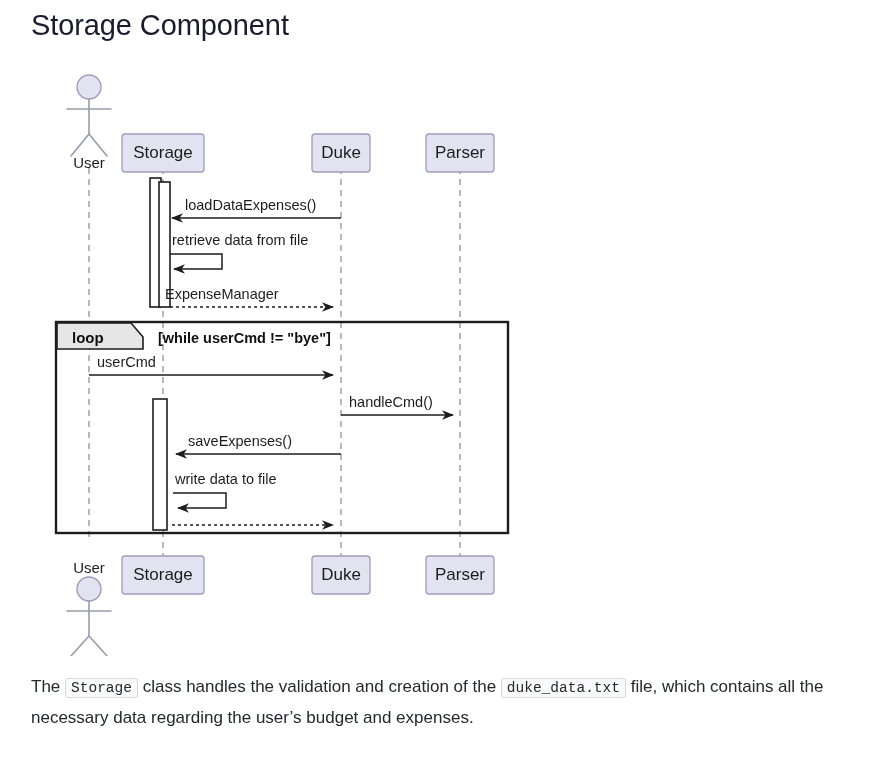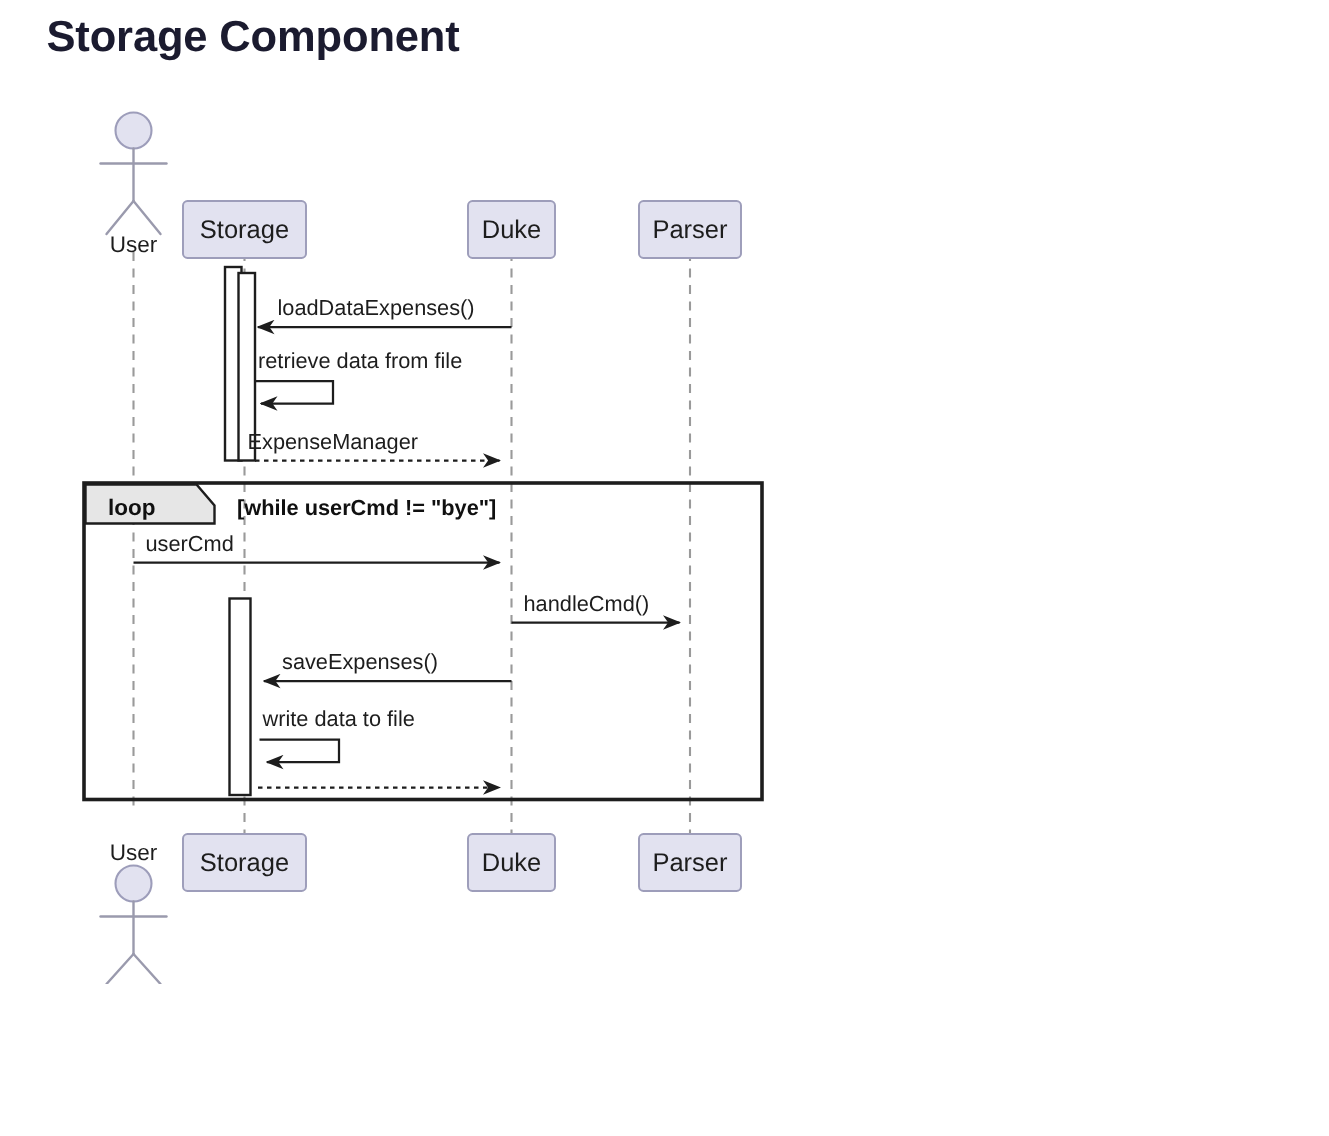--- a/index.html
+++ b/index.html
@@ -20,21 +20,21 @@
     position: relative;
     width: 886px;
     height: 757px;
   }
   .page-title {
     position: absolute;
     left: 31px;
     top: 9px;
     font-family: "Liberation Sans", sans-serif;
     font-size: 29px;
-    font-weight: 700;
+    font-weight: 400;
     color: #1b1b2f;
     letter-spacing: -0.1px;
     white-space: nowrap;
   }
   #diagram-wrap {
     position: absolute;
     left: 12px;
     top: 56px;
     width: 560px;
     height: 600px;
@@ -273,14 +273,17 @@
         <text class="participant-label" x="329" y="520">Duke</text>
       </g>
       <g>
         <rect class="participant-box" x="414" y="500" width="68" height="38" rx="3"></rect>
         <text class="participant-label" x="448" y="520">Parser</text>
       </g>
 
     </svg>
   </div>
 
+  <div class="caption">
+    <span>The </span><code>Storage</code><span> class handles the validation and creation of the </span><code>duke_data.txt</code><span> file, which contains all the necessary data regarding the user’s budget and expenses.</span>
+  </div>
 
 </div>
 
 </body></html>

